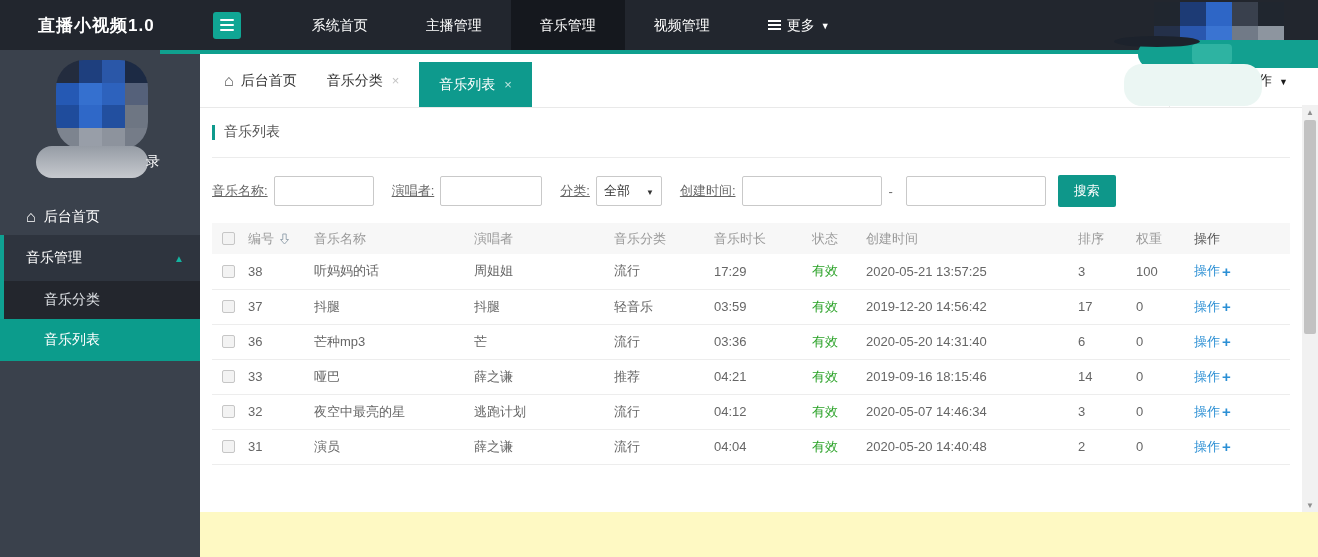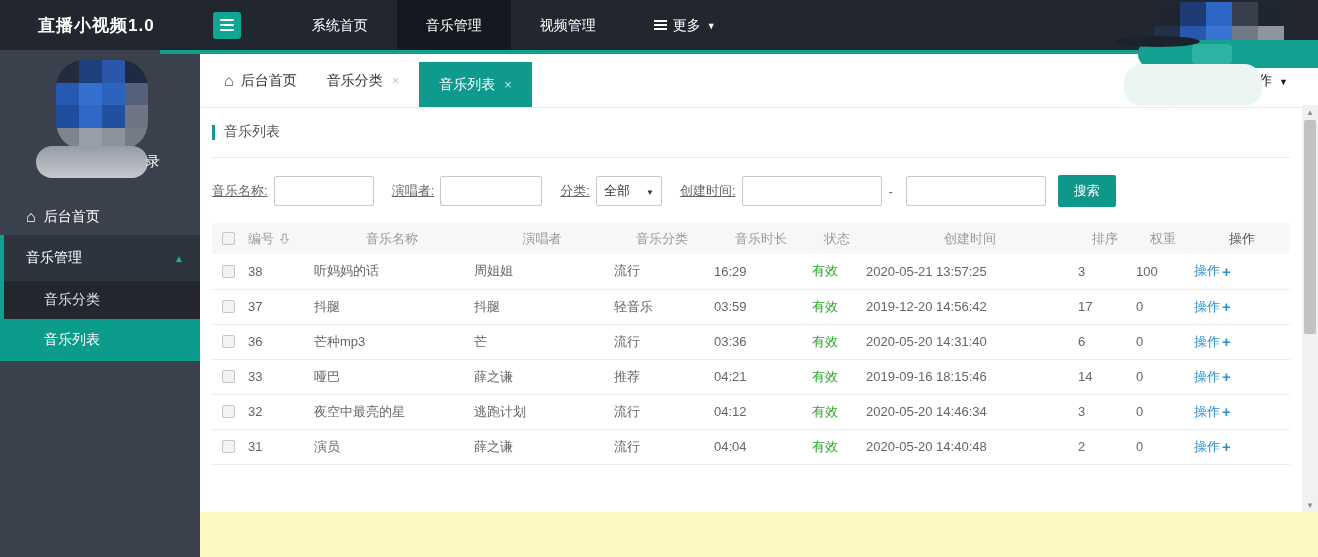--- a/index.html
+++ b/index.html
@@ -67,21 +67,21 @@
   .inp-singer { width:102px; }
   .inp-date { width:140px; }
   .gap { width:18px; flex:none; }
   .sel { margin-left:6px; height:30px; width:66px; border:1px solid #c9c9c9; border-radius:2px; display:inline-flex; align-items:center; justify-content:space-between; padding:0 7px; color:#333; cursor:pointer; background:#fff; }
   .sel .caret-down { color:#333; font-size:8px; }
   .dash { margin:0 7px; color:#666; }
   .search-btn { margin-left:12px; width:58px; height:32px; background:#0e978a; color:#fff; border:none; border-radius:2px; font-size:13px; cursor:pointer; }
 
   table.music { margin-top:16px; width:100%; border-collapse:collapse; table-layout:fixed; }
   table.music thead tr { background:#f7f7f7; height:31px; }
-  table.music th { color:#9a9a9a; font-weight:normal; font-size:13px; text-align:center; padding-left:4px; white-space:nowrap; }
+  table.music th { color:#9a9a9a; font-weight:normal; font-size:13px; text-align:left; padding-left:4px; white-space:nowrap; }
   table.music td { color:#666; font-size:13px; padding-left:4px; white-space:nowrap; overflow:hidden; }
   table.music tbody tr { height:35px; border-bottom:1px solid #ededed; }
   .chk { width:13px; height:13px; border:1px solid #c6c6c6; border-radius:2px; background:#f3f3f3; cursor:pointer; margin-left:6px; }
   th .hdr-flex { display:flex; align-items:center; gap:5px; }
   .status-valid { color:#2ba228; }
   .action-link { color:#2b8fd4; cursor:pointer; text-decoration:none; display:inline-flex; align-items:center; gap:2px; }
   .action-link .plus { font-weight:bold; font-size:15px; line-height:13px; }
 
   
   .scrollbar { position:absolute; right:0; top:105px; width:16px; height:407px; background:#f1f1f1; z-index:8; }
@@ -98,20 +98,23 @@
   <div class="navbar">
     <div class="brand">直播小视频1.0</div>
     <div class="burger-btn">
       <span class="bar"></span>
       <span class="bar"></span>
       <span class="bar"></span>
     </div>
     <div class="nav-items">
       <div class="nav-item">
           <span>系统首页</span>
+        </div>
+      <div class="nav-item">
+          <span>主播管理</span>
         </div>
       <div class="nav-item active">
           <span>音乐管理</span>
         </div>
       <div class="nav-item">
           <span>视频管理</span>
         </div>
       <div class="nav-item">
         <span class="mini-bars">
             <span class="bar"></span>
@@ -268,21 +271,21 @@
         </thead>
         <tbody>
             <tr>
     <td>
                 <div class="chk"></div>
               </td>
     <td>38</td>
     <td>听妈妈的话</td>
     <td>周姐姐</td>
     <td>流行</td>
-    <td>16:29</td>
+    <td>17:29</td>
     <td><span class="status-valid">有效</span></td>
     <td>2020-05-21 13:57:25</td>
     <td>3</td>
     <td>100</td>
     <td>
       <a class="action-link">
         <span>操作</span>
                   <span class="plus">+</span>
       </a>
     </td>
@@ -350,21 +353,21 @@
             <tr>
     <td>
                 <div class="chk"></div>
               </td>
     <td>32</td>
     <td>夜空中最亮的星</td>
     <td>逃跑计划</td>
     <td>流行</td>
     <td>04:12</td>
     <td><span class="status-valid">有效</span></td>
-    <td>2020-05-20 14:46:34</td>
+    <td>2020-05-07 14:46:34</td>
     <td>3</td>
     <td>0</td>
     <td>
       <a class="action-link">
         <span>操作</span>
                   <span class="plus">+</span>
       </a>
     </td>
   </tr>
             <tr>

